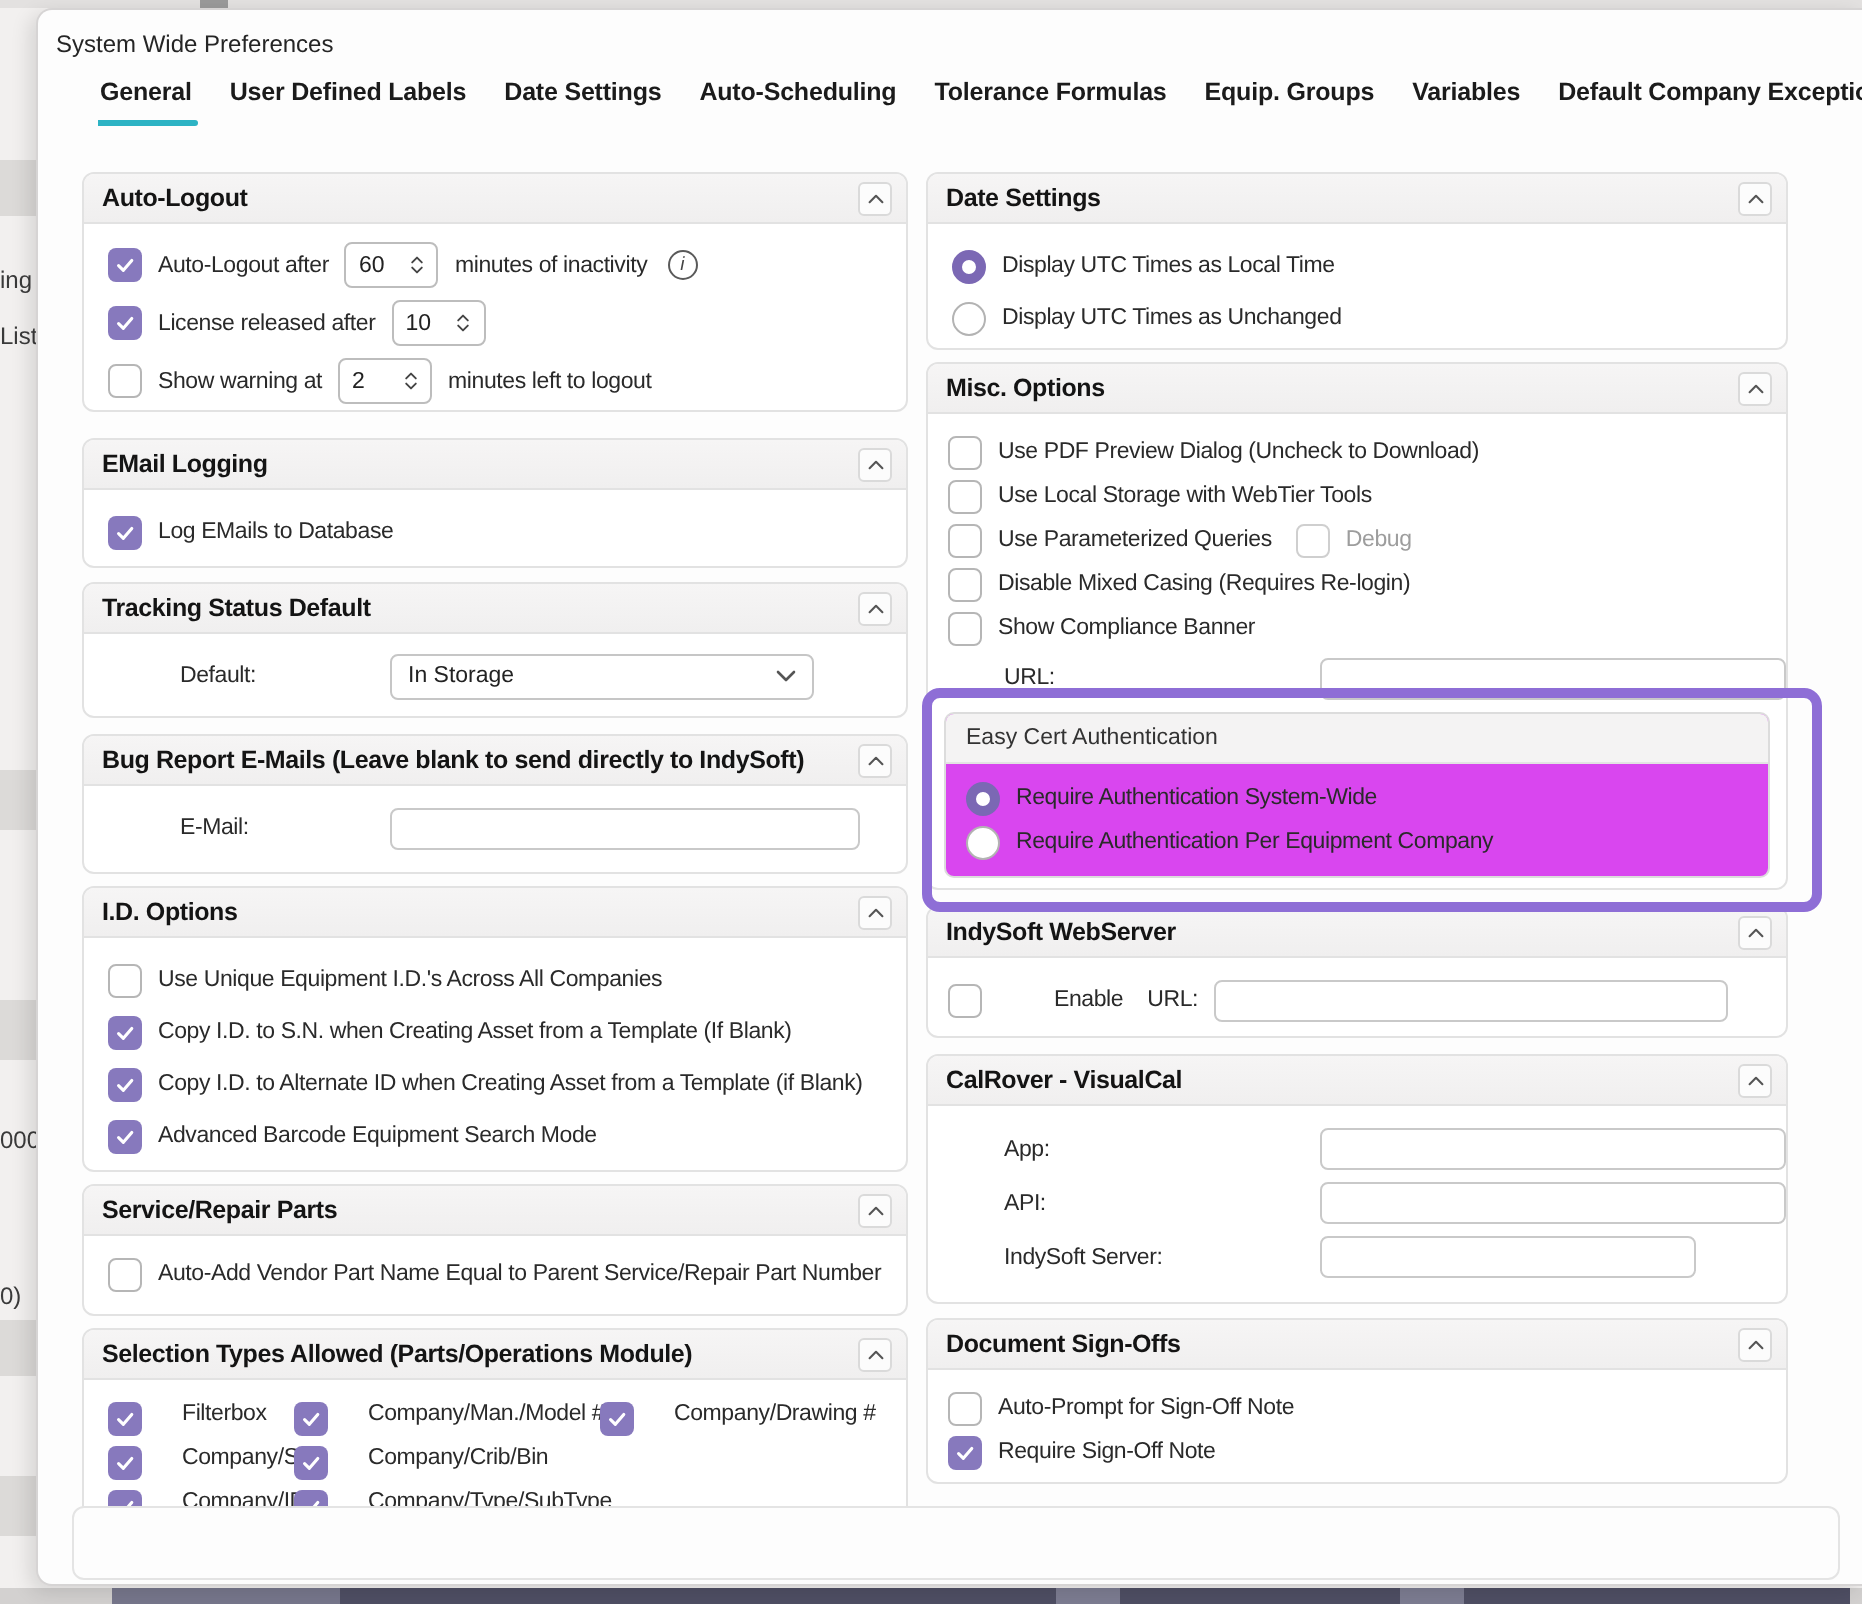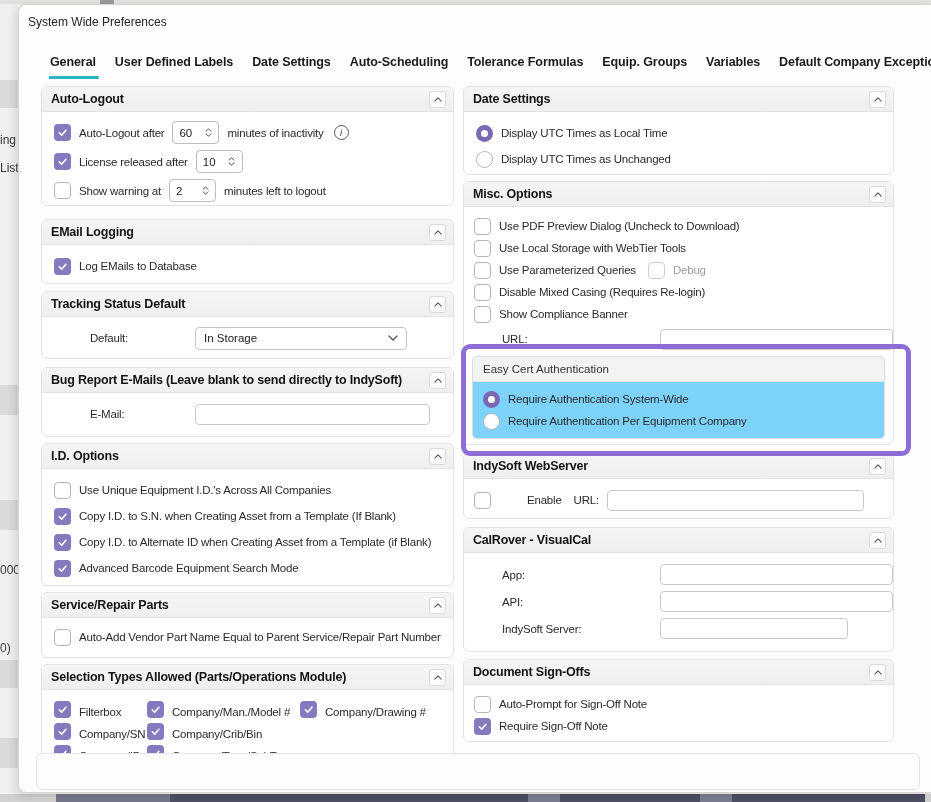--- a/index.html
+++ b/index.html
@@ -19,21 +19,21 @@
   
   .dialog{
     position:absolute;left:18px;top:4px;width:913px;height:789px;
     background:#fdfdfd;border:1px solid #d6d4d4;border-right:none;
     border-radius:8px 0 0 8px;
     box-shadow:-3px 3px 10px rgba(0,0,0,0.12);
     box-sizing:border-box;
   }
   .title{position:absolute;left:9px;top:10px;font-size:12px;color:#252525;}
   
-  .tabbar{position:absolute;left:30px;top:48px;right:0;height:26px;display:flex;gap:17px;white-space:nowrap;overflow:hidden;justify-content:space-between;}
+  .tabbar{position:absolute;left:30px;top:32px;right:0;height:26px;display:flex;gap:17px;white-space:nowrap;overflow:hidden;justify-content:space-between;}
   .tab{font-size:12.5px;font-weight:600;color:#1b1b1b;letter-spacing:-0.1px;position:relative;padding:2px 1px 6px 1px;cursor:default;}
   .tab.active::after{content:"";position:absolute;left:-2px;right:-2px;bottom:0;height:3px;border-radius:2px;background:var(--tabline,#2db3c4);}
   
   .col{position:absolute;top:81px;}
   .col-left{left:22px;width:413px;}
   .col-right{left:444px;width:431px;}
   
   .section{background:#fff;border:1px solid #e2e2e2;border-radius:6px;box-sizing:border-box;overflow:hidden;}
   .sec-head{height:25px;display:flex;align-items:center;justify-content:space-between;
     padding:0 7px 0 9px;background:linear-gradient(#f6f5f5,#f0efef);border-bottom:1px solid #e2e2e2;box-sizing:border-box;}
@@ -65,24 +65,24 @@
   .select svg{width:10px;height:6px;flex:none;}
   .spinner{width:47px;height:23px;border:1px solid #bdbdbd;border-radius:4px;box-sizing:border-box;
     display:flex;align-items:center;background:#fff;flex:none;}
   .spin-val{flex:1;padding-left:6px;font-size:11.5px;color:#222;}
   .spin-btns{width:14px;display:flex;flex-direction:column;align-items:center;gap:1px;padding-right:3px;}
   .spin-btns svg{width:7px;height:4px;}
   .info{width:15px;height:15px;border-radius:50%;border:1.3px solid #5a5a5a;box-sizing:border-box;
     display:flex;align-items:center;justify-content:center;font-size:9.5px;color:#444;margin-left:2px;flex:none;font-style:italic;}
   
   .grid-row{display:flex;align-items:center;height:22px;padding-left:12px;white-space:nowrap;}
-  .check-cell{display:flex;align-items:flex-end;gap:8px;}
+  .check-cell{display:flex;align-items:flex-start;gap:20px;}
   .gcol0{width:93px;flex:none;} .gcol1{width:153px;flex:none;}
   
-  .group{margin:5px 8px 0 8px;border:1px solid #dcdcdc;border-radius:5px;overflow:hidden;background:#7dd3fc;}
+  .group{margin:5px 8px 0 8px;border:1px solid #dcdcdc;border-radius:5px;overflow:hidden;background:#d946ef;}
   .group-head{height:24px;display:flex;align-items:center;padding:0 10px;background:#f4f3f3;border-bottom:1px solid #e3e3e3;}
   .group-head span{font-size:11.5px;color:#333;}
   
   .highlight{position:absolute;left:442px;top:339px;width:450px;height:112px;box-sizing:border-box;
     border:5px solid var(--hl,#8e6ed6);border-radius:9px;pointer-events:none;}
   
   .footer{position:absolute;left:17px;top:748px;width:884px;height:37px;background:#fdfdfd;border:1px solid #e4e4e4;border-radius:6px;box-sizing:border-box;}
   
   .pad-t8{padding-top:8px;} .pad-t6{padding-top:6px;} .pad-b6{padding-bottom:6px;}
   .mb13{margin-bottom:13px;} .mb8{margin-bottom:8px;} .mb7{margin-bottom:7px;} .mb6{margin-bottom:6px;}

